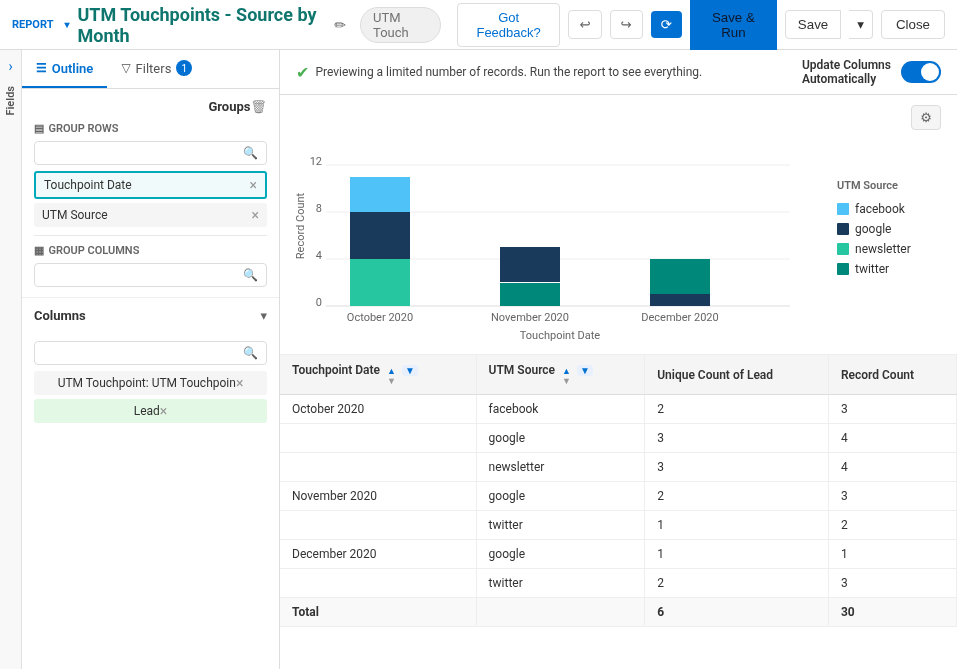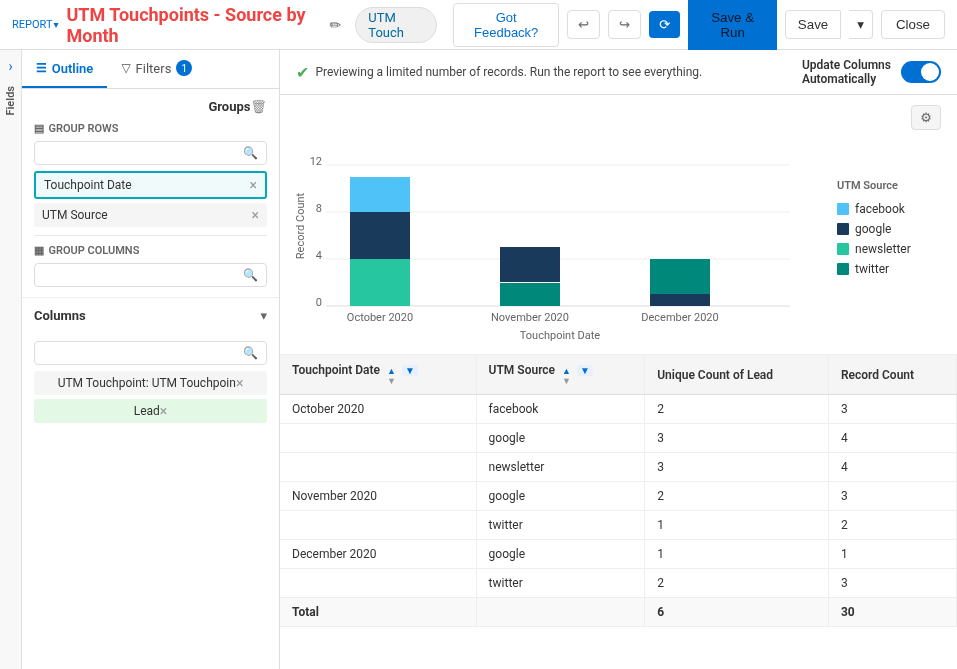--- a/index.html
+++ b/index.html
@@ -1,24 +1,24 @@
 <!DOCTYPE html>
 <html><head>
   <meta charset="utf-8">
   <style>
     * { box-sizing: border-box; margin: 0; padding: 0; }
     body { font-family: -apple-system, BlinkMacSystemFont, 'Segoe UI', Roboto, sans-serif; font-size: 13px; background: #f3f3f3; color: #333; }
 
     
     .top-bar { background: #fff; border-bottom: 1px solid #ddd; padding: 0 12px; display: flex; align-items: center; height: 50px; gap: 8px; }
-    .report-label { font-size: 11px; color: #0070d2; font-weight: 400; display: flex; align-items: center; gap: 1px; }
+    .report-label { font-size: 11px; color: #0070d2; font-weight: 700; display: flex; align-items: center; gap: 11px; }
     .report-label .chevron { font-size: 10px; }
-    .page-title { font-size: 18px; font-weight: 700; color: #ef4444; }
+    .page-title { font-size: 18px; font-weight: 700; color: #0f766e; }
     .edit-icon { color: #666; cursor: pointer; font-size: 14px; margin-left: 4px; }
-    .tab-badge { background: #f0f0f0; border: 1px solid #ddd; border-radius: 20px; padding: 2px 12px; font-size: 13px; color: #0369a1; margin-left: 6px; }
+    .tab-badge { background: #f0f0f0; border: 1px solid #ddd; border-radius: 20px; padding: 2px 12px; font-size: 13px; color: #737373; margin-left: 6px; }
     .top-bar-spacer { flex: 1; }
     .btn { border: none; cursor: pointer; border-radius: 4px; padding: 6px 14px; font-size: 13px; }
     .btn-feedback { background: #fff; border: 1px solid #ddd; color: #0070d2; }
     .btn-icon { background: #fff; border: 1px solid #ddd; color: #666; padding: 6px 10px; border-radius: 4px; cursor: pointer; }
     .btn-refresh { background: #0070d2; color: #fff; border: none; border-radius: 4px; padding: 6px 10px; cursor: pointer; }
     .btn-save-run { background: #0070d2; color: #0f172a; border: none; border-radius: 4px; padding: 19px 14px; cursor: pointer; }
     .btn-save { background: #fff; border: 1px solid #ddd; color: #333; cursor: pointer; padding: 6px 12px; border-radius: 4px 0 0 4px; }
     .btn-save-dd { background: #fff; border: 1px solid #ddd; border-left: none; color: #333; cursor: pointer; padding: 6px 8px; border-radius: 0 4px 4px 0; }
     .btn-close { background: #fff; border: 1px solid #ddd; color: #333; cursor: pointer; padding: 6px 14px; border-radius: 4px; }
 

